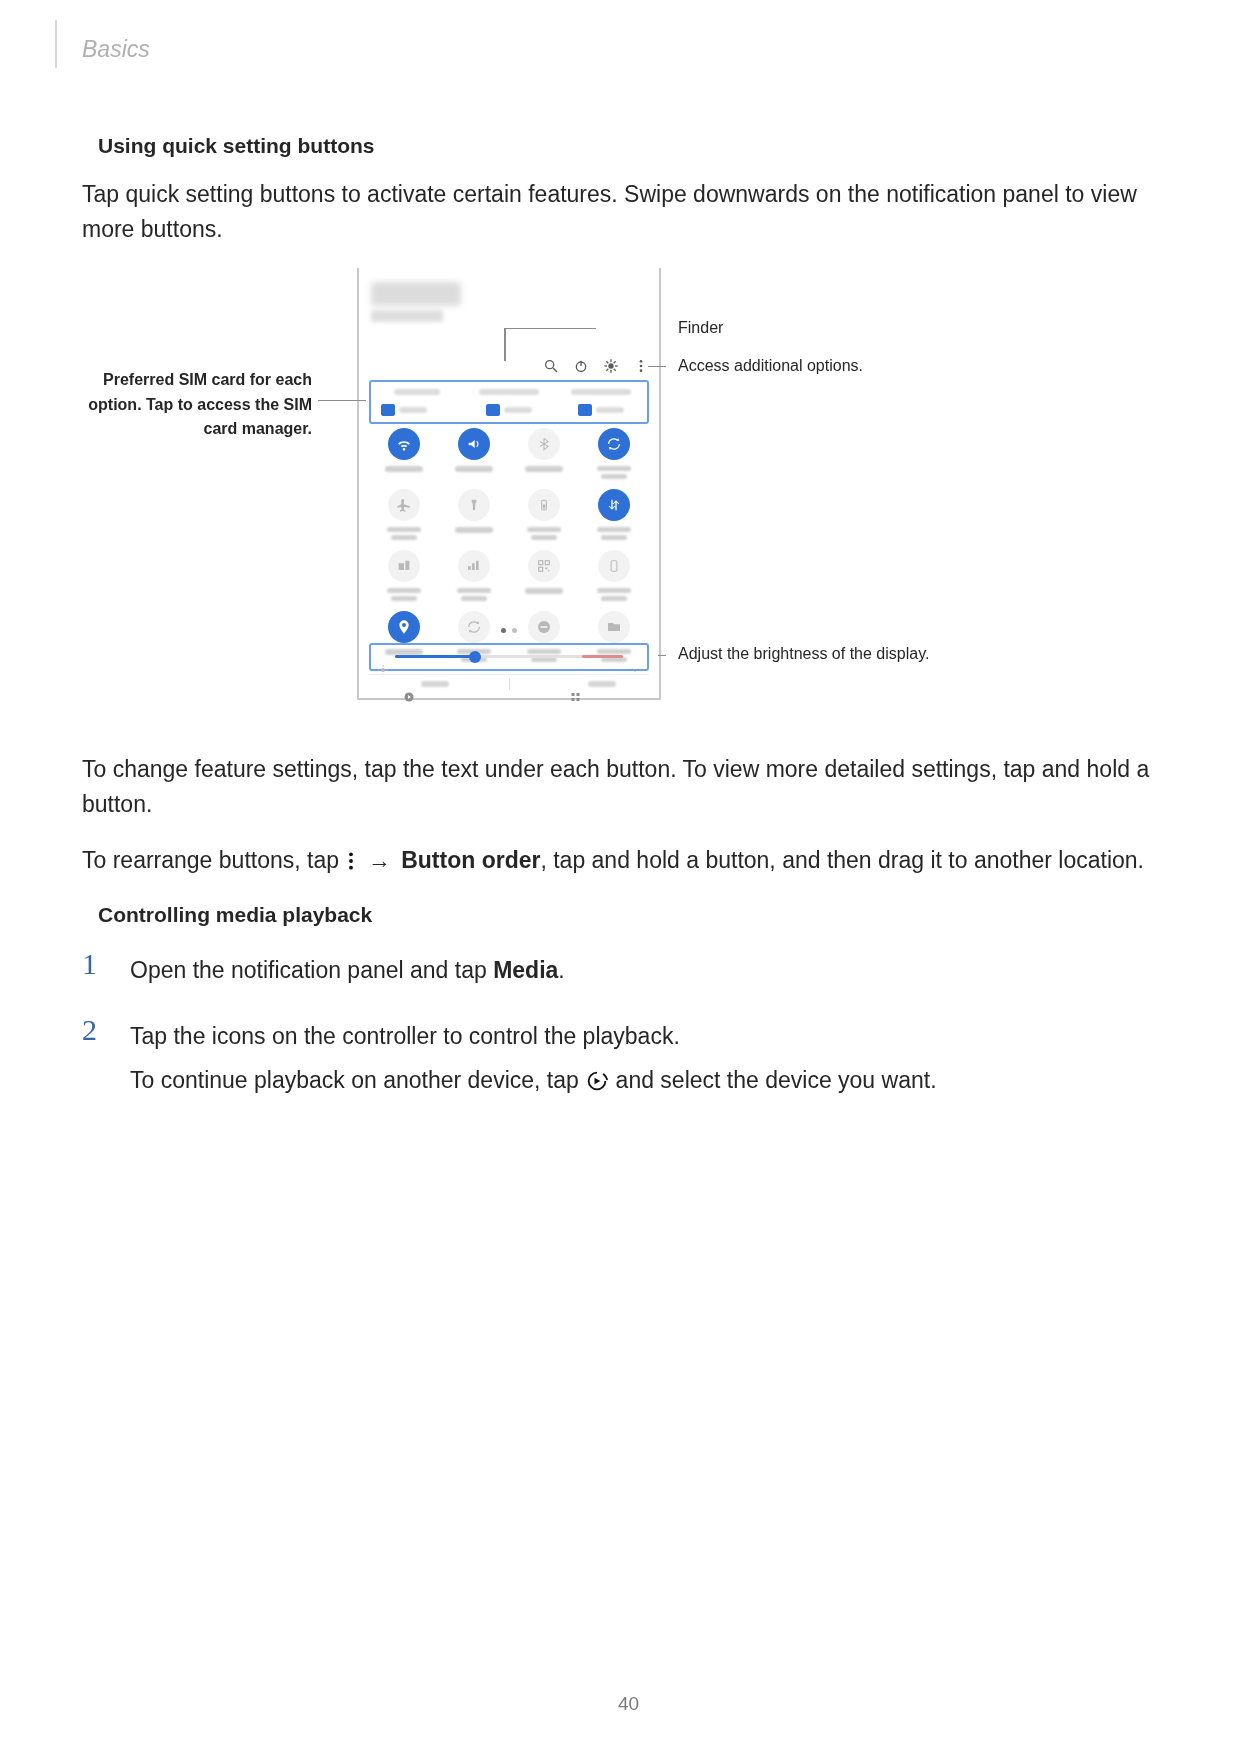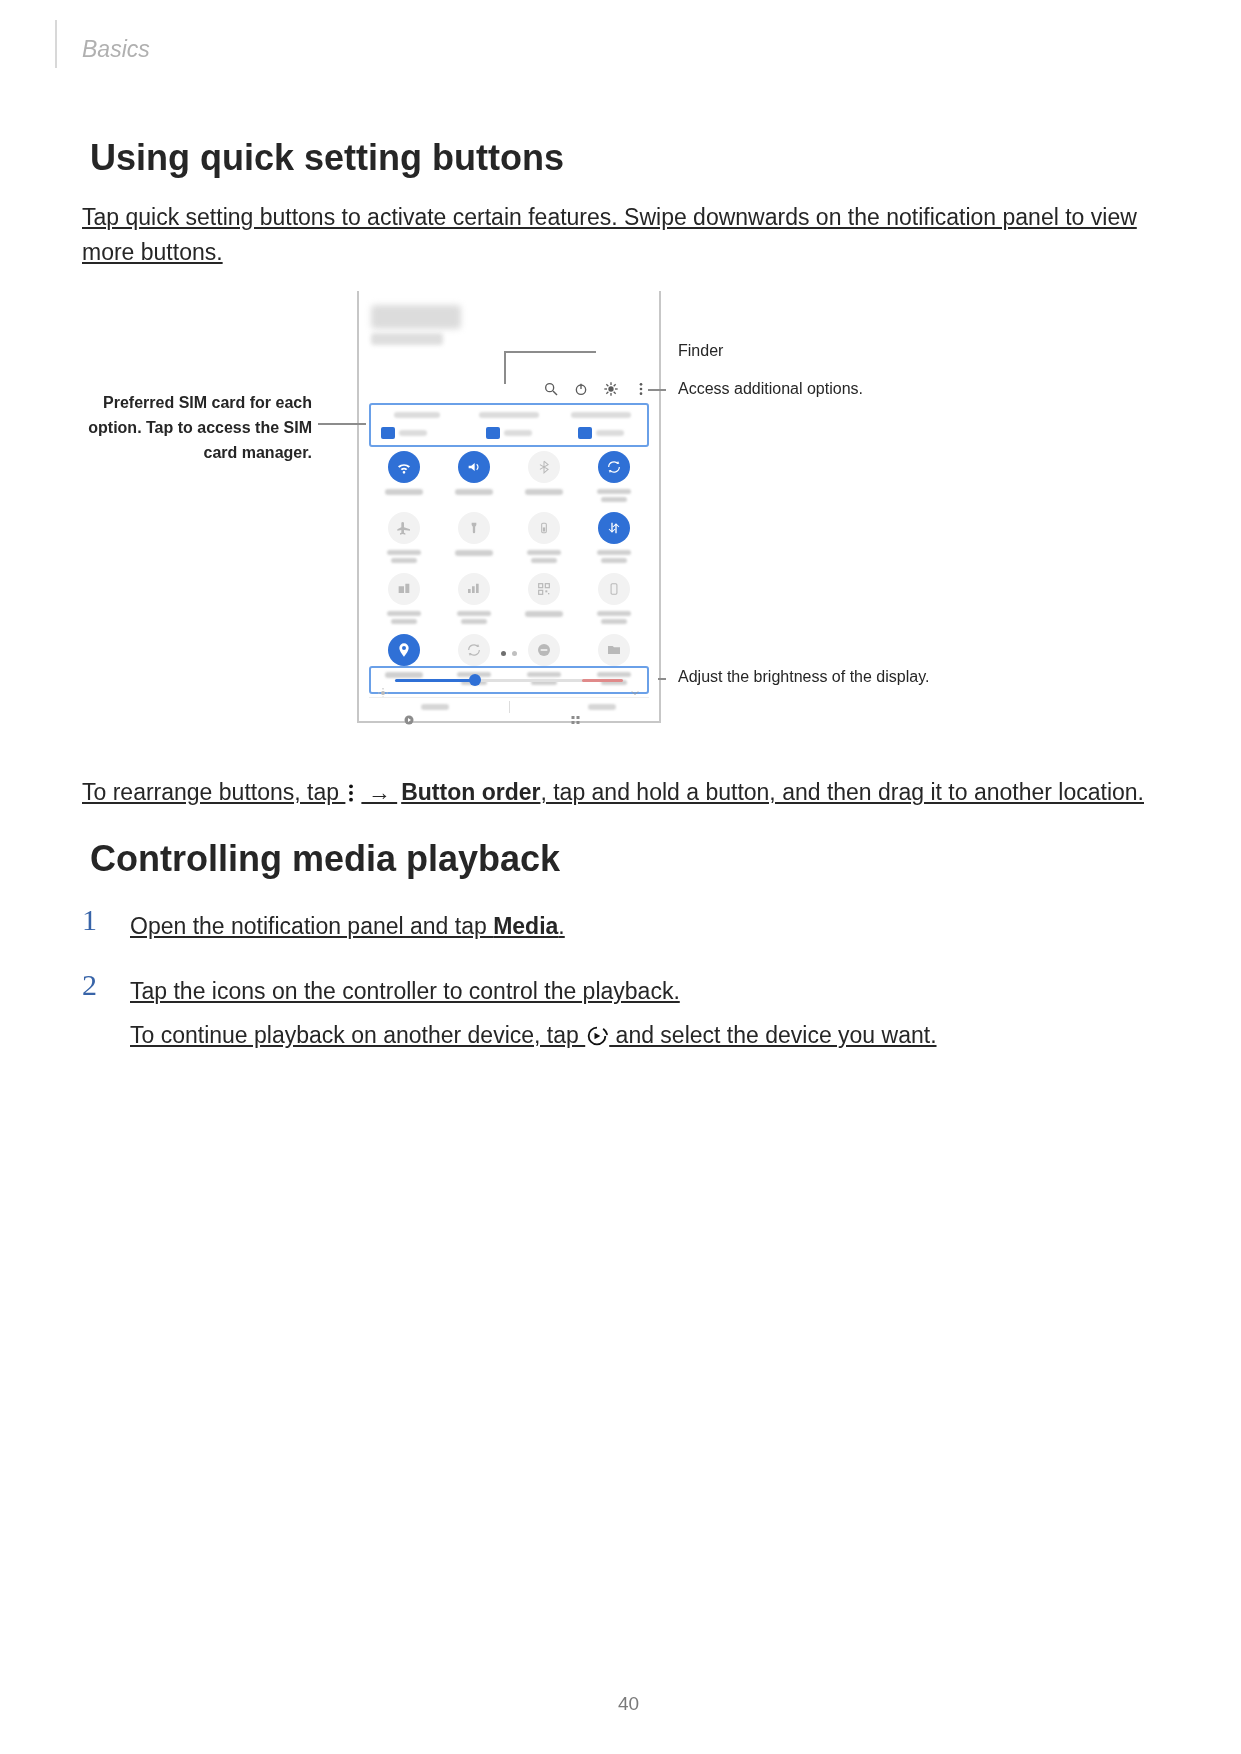--- a/index.html
+++ b/index.html
@@ -32,22 +32,22 @@
   .margin-mark{
     position:absolute;left:55px;top:20px;width:0;height:48px;
     border-left:2px solid #d8d8d8;
   }
   .section-name{
     position:absolute;left:82px;top:32px;color:#b0b0b0;font-size:23px;font-style:italic;
   }
 
   .content{padding:110px 82px 0 82px;}
 
-  h2{font-weight:700;font-size:36px;margin:20px 8px 14px;}
-  p{margin:0 0 20px;text-decoration:underline;}
+  h2{font-weight:700;font-size:21px;margin:20px 16px 14px;}
+  p{margin:0 0 20px;}
   .bold{font-weight:700;}
   .arrow{padding:0 4px;}
 
   
   .figure-wrap{position:relative;height:460px;margin:10px 0 24px;}
   .phone{
     position:absolute;left:275px;top:0;width:300px;height:430px;
     background:#fff;border-left:2px solid #c7c7c7;border-right:2px solid #c7c7c7;border-bottom:2px solid #c7c7c7;border-top:none;
   }
   .phone-top-open{position:absolute;inset:-2px -2px auto;height:2px;background:#fff;}
@@ -436,20 +436,21 @@
       <div class="line lh" style="left:566px;top:98px;width:18px;"></div>
       <div class="callout-text callout-right" style="top:86px;">Access additional options.</div>
 
       <div class="line lh" style="left:236px;top:132px;width:48px;"></div>
       <div class="callout-text" style="left:0;top:100px;width:230px;text-align:right;font-weight:bold;">Preferred SIM card for each option. Tap to access the SIM card manager.</div>
 
       <div class="line lh" style="left:576px;top:387px;width:8px;"></div>
       <div class="callout-text callout-right" style="top:374px;width:330px;">Adjust the brightness of the display.</div>
     </div>
 
+    <p>To change feature settings, tap the text under each button. To view more detailed settings, tap and hold a button.</p>
 
     <p>
       <span>To rearrange buttons, tap </span><span class="inline-icon"><svg width="12" height="20" viewBox="0 0 12 24">
             <circle cx="6" cy="4" r="2.3" fill="#111"></circle>
             <circle cx="6" cy="12" r="2.3" fill="#111"></circle>
             <circle cx="6" cy="20" r="2.3" fill="#111"></circle>
           </svg></span><span class="arrow"> → </span><span class="bold">Button order</span><span>, tap and hold a button, and then drag it to another location.</span>
     </p>
 
     <h2>Controlling media playback</h2>

